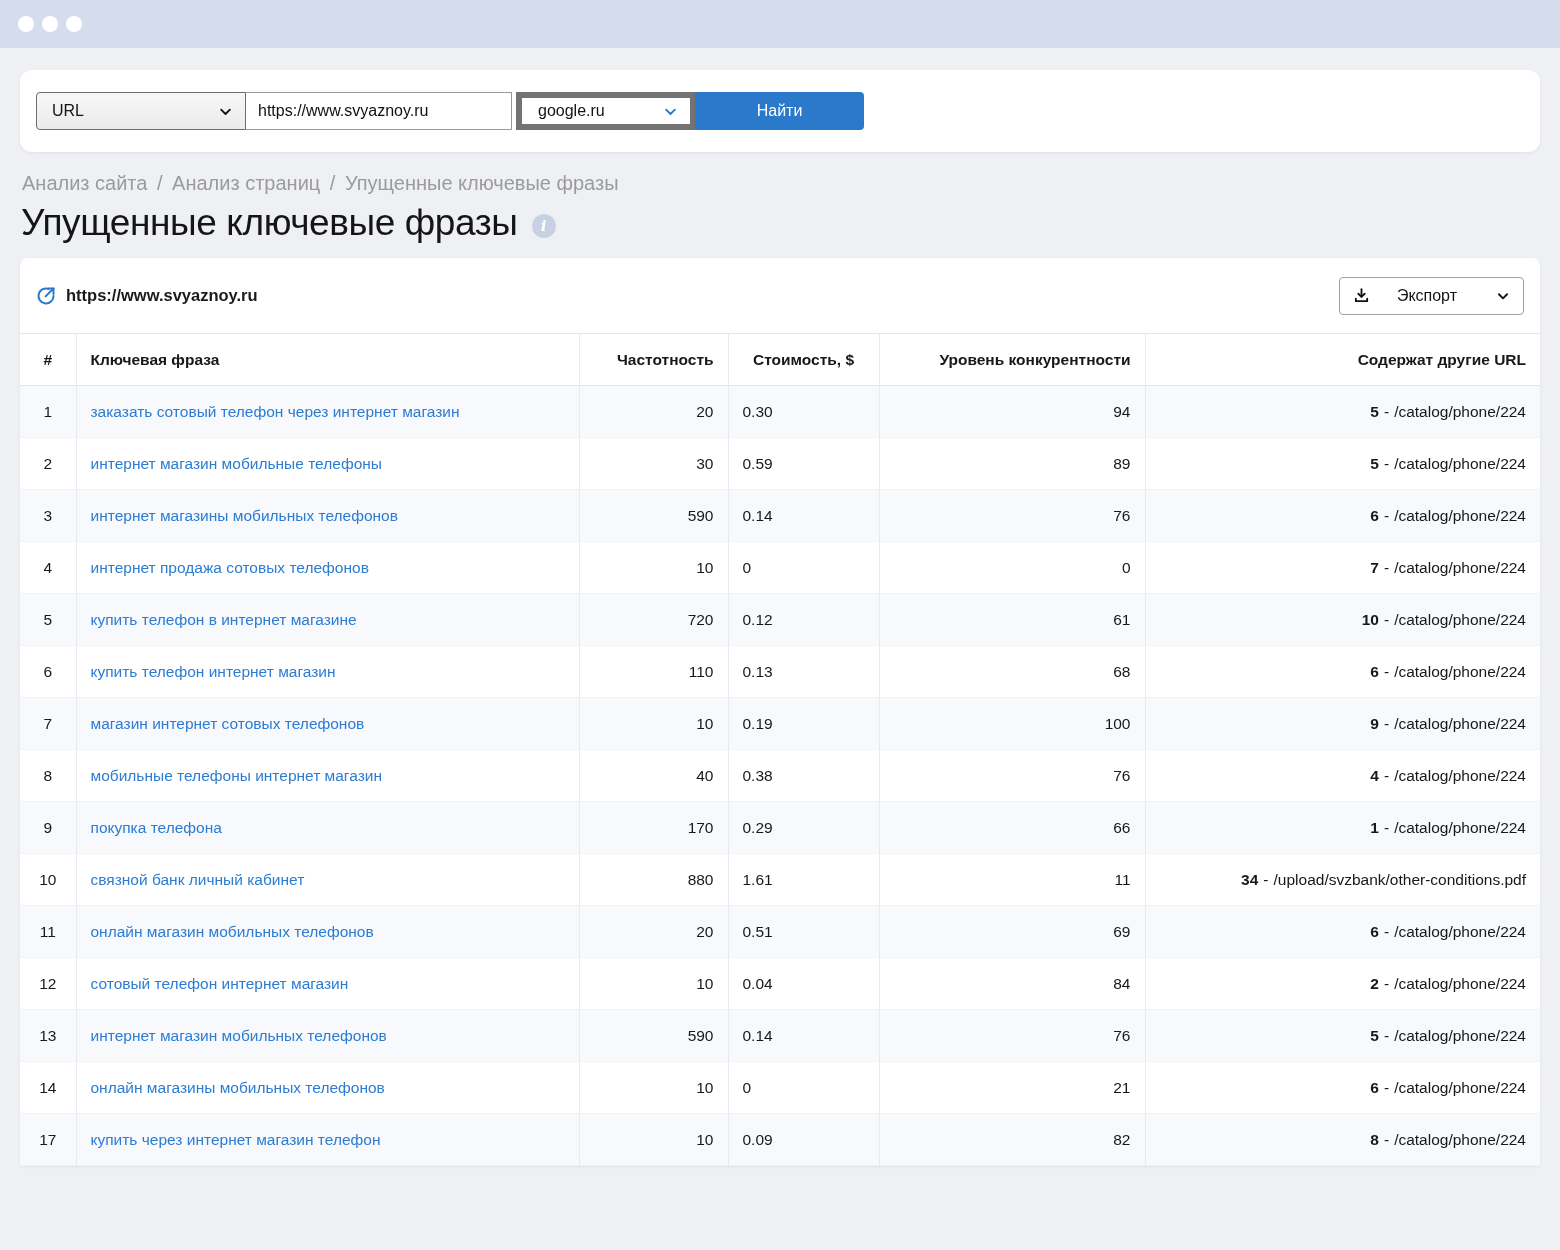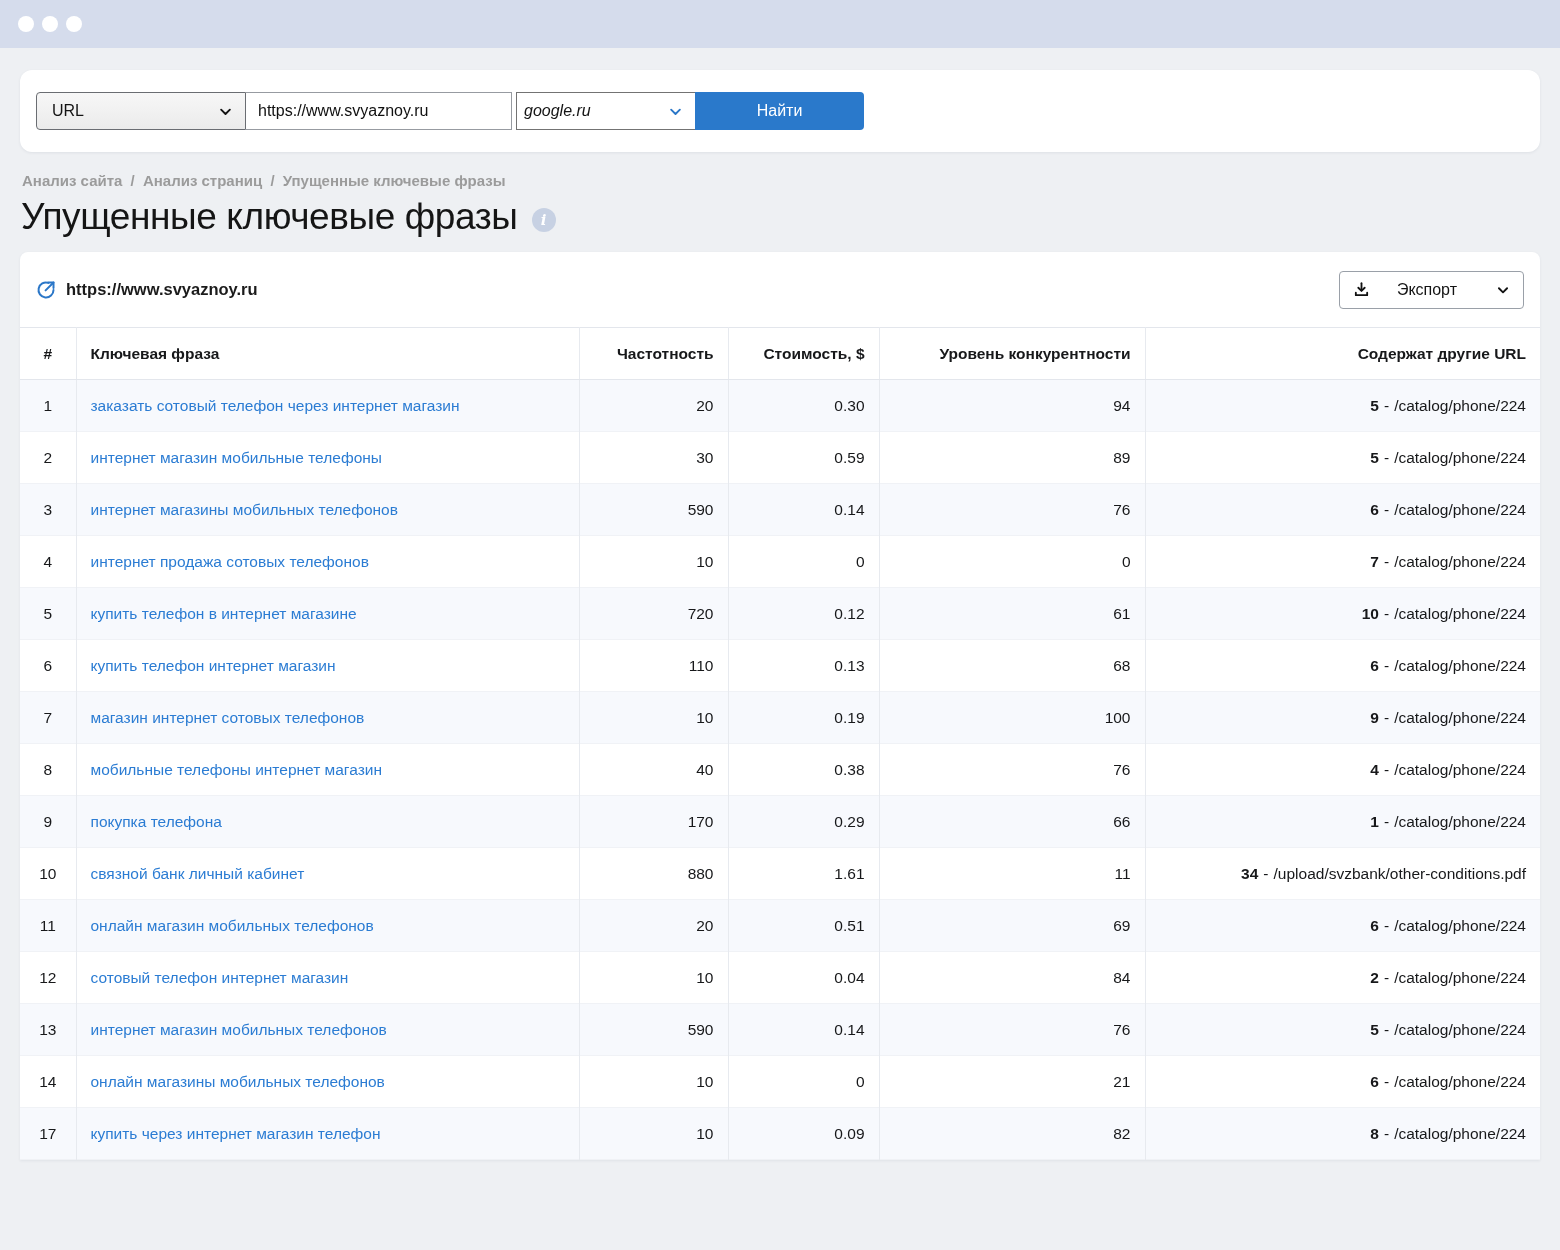--- a/index.html
+++ b/index.html
@@ -34,32 +34,32 @@
     border:1px solid #6a6d72; border-radius:4px 0 0 4px;
     position:relative; z-index:2;
   }
   .input-url{
     width:266px; border:1px solid #979ba1; border-left:none;
     font-size:16px; color:#101010; padding:0 12px;
     font-family:"Liberation Sans", sans-serif; outline:none;
   }
   .search-gap{ width:4px; }
   .sel-engine{
-    width:180px; padding:0 12px 0 7px; border:1px solid #737373;font-style:italic;
+    width:180px; padding:0 12px 0 16px; border:6px solid #737373;
   }
   .btn-find{
     width:169px; margin-left:-1px; border:none; cursor:pointer;
     background:#2a79cb; color:#fff; font-size:16px;
     border-radius:0 4px 4px 0;
     display:flex; align-items:center; justify-content:center;
     font-family:"Liberation Sans", sans-serif;
   }
 
   
-  .breadcrumb{ margin:20px 0 0 22px; font-size:15px; color:#9b9b9b;font-weight:bold; }
+  .breadcrumb{ margin:20px 0 0 22px; font-size:20px; color:#9b9b9b; }
   .crumb{ cursor:pointer; }
   .crumb:not(:last-child)::after{ content:" / "; color:#9b9b9b; margin:0 4px; }
   .title-row{ margin:7px 0 0 21px; display:flex; align-items:center; gap:14px; }
   .page-title{ font-size:37px; font-weight:500; letter-spacing:-.4px; color:#151515; }
   .info-icon{
     width:24px; height:24px; border-radius:50%; background:#c7d1e3;
     color:#fff; display:flex; align-items:center; justify-content:center;
     font-family:"DejaVu Serif", serif; font-style:italic; font-weight:700;
     font-size:15px; margin-top:6px; cursor:pointer;
   }
@@ -95,21 +95,21 @@
   th,td{ padding:0 14px; }
   th:not(:last-child), td:not(:last-child){ border-right:1px solid #e7eaef; }
   tbody td{ height:52px; }
   tbody tr:nth-of-type(odd){ background:#f7f9fd; }
   tbody tr:nth-of-type(even){ background:#fff; }
   tbody tr{ border-bottom:1px solid #f0f2f6; }
   .col-num{ width:56px; text-align:center; padding:0 4px; }
   .col-phrase{ width:503px; text-align:left; }
   td.col-phrase{ color:#2b7cd3; cursor:pointer; }
   .col-freq{ width:149px; text-align:right; }
-  .col-cost{ width:151px; text-align:right; }
+  .col-cost{ width:151px; }
   .col-comp{ width:266px; text-align:right; }
   .col-urls{ text-align:right; }
   .col-urls b{ font-weight:700; }
   .col-urls .sep{ margin:0 5px; }
 
   .icon-svg{ display:block; }
 </style>
 </head>
 <body>
 

